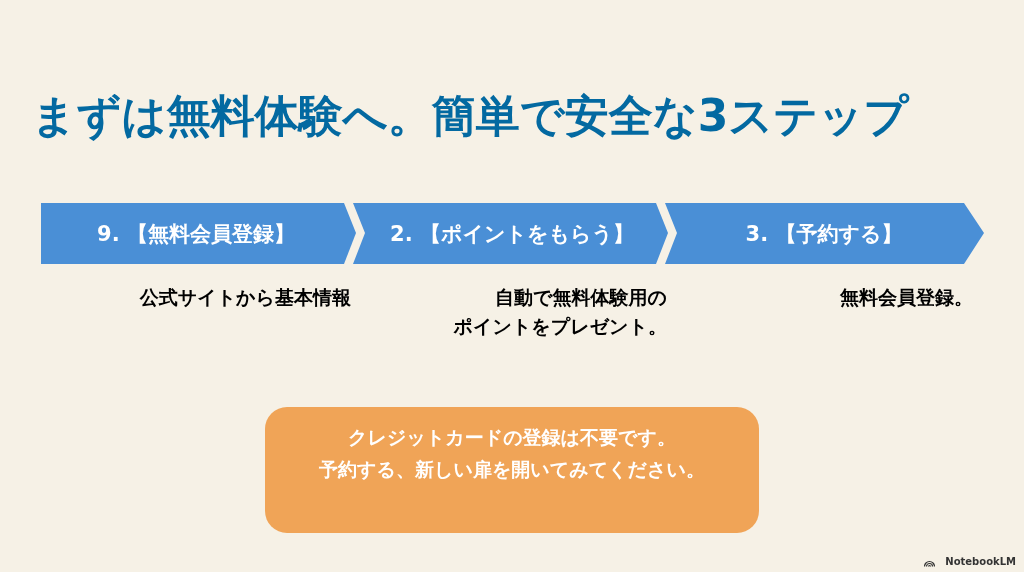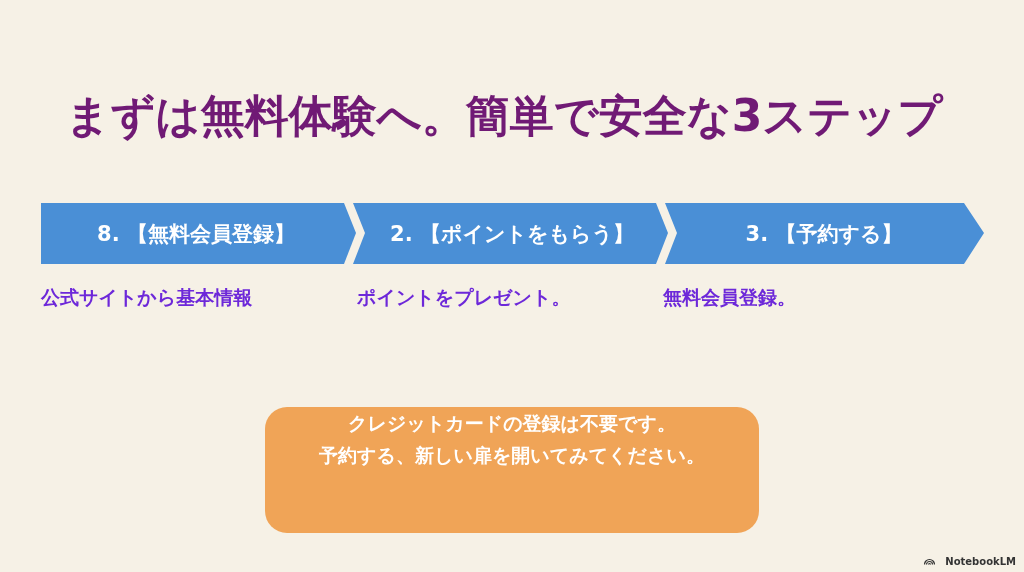--- a/index.html
+++ b/index.html
@@ -17,22 +17,21 @@
     }
     .title {
       position: absolute;
       left: 0;
       top: 58px;
       width: 940px;
       text-align: center;
       font-size: 44px;
       font-weight: bold;
       letter-spacing: 0px;
-      color: #701a75;
-      padding-left: 34px;
+      color: #0369a1;
     }
     .band {
       position: absolute;
       left: 0;
       top: 0;
       width: 1024px;
       height: 572px;
     }
     .step-label {
       position: absolute;
@@ -40,83 +39,85 @@
       height: 36px;
       line-height: 36px;
       text-align: center;
       color: #ffffff;
       font-size: 21px;
       font-weight: bold;
     }
     .step-desc {
       position: absolute;
       top: 283px;
-      text-align: left;
+      text-align: right;
       font-size: 19px;
       font-weight: bold;
       line-height: 29px;
-      color: #6d28d9;
+      color: #000000;
       font-family: Liberation Serif, serif;
     }
     .step-desc span {
       display: block;
     }
     .notice {
       position: absolute;
       left: 265px;
       top: 407px;
       width: 494px;
       height: 126px;
       background: #f0a457;
       border-radius: 22px;
       box-sizing: border-box;
+      padding-top: 14px;
       text-align: center;
       color: #ffffff;
       font-size: 19px;
       font-weight: bold;
       line-height: 32px;
     }
     .notice span {
       display: block;
     }
     .brand {
       position: absolute;
       right: 8px;
       bottom: 5px;
       font-size: 10px;
       font-weight: bold;
       color: #333;
       display: flex;
-      align-items: flex-start;
+      align-items: flex-end;
       gap: 10px;
     }
     .brand svg {
       width: 11px;
       height: 9px;
     }
   </style>
 </head>
 <body>
 
 <h1 class="title">まずは無料体験へ。簡単で安全な3ステップ</h1>
 
 <svg class="band" viewBox="0 0 1024 572" xmlns="http://www.w3.org/2000/svg">
   <polygon points="41,203 344,203 356,233 344,264 41,264" fill="#4a8fd6"></polygon>
   <polygon points="353,203 656,203 668,233 656,264 353,264 365,233" fill="#4a8fd6"></polygon>
   <polygon points="665,203 964,203 984,233 964,264 665,264 677,233" fill="#4a8fd6"></polygon>
 </svg>
 
-<div class="step-label" style="left:41px; width:310px;">8. 【無料会員登録】</div>
+<div class="step-label" style="left:41px; width:310px;">9. 【無料会員登録】</div>
 <div class="step-label" style="left:362px; width:300px;">2. 【ポイントをもらう】</div>
 <div class="step-label" style="left:674px; width:300px;">3. 【予約する】</div>
 
 <div class="step-desc" style="left:41px; width:310px;">
   <span>公式サイトから基本情報</span>
 </div>
 <div class="step-desc" style="left:357px; width:310px;">
+  <span>自動で無料体験用の</span>
   <span>ポイントをプレゼント。</span>
 </div>
 <div class="step-desc" style="left:663px; width:310px;">
   <span>無料会員登録。</span>
 </div>
 
 <div class="notice">
   <span>クレジットカードの登録は不要です。</span>
   <span>予約する、新しい扉を開いてみてください。</span>
 </div>

